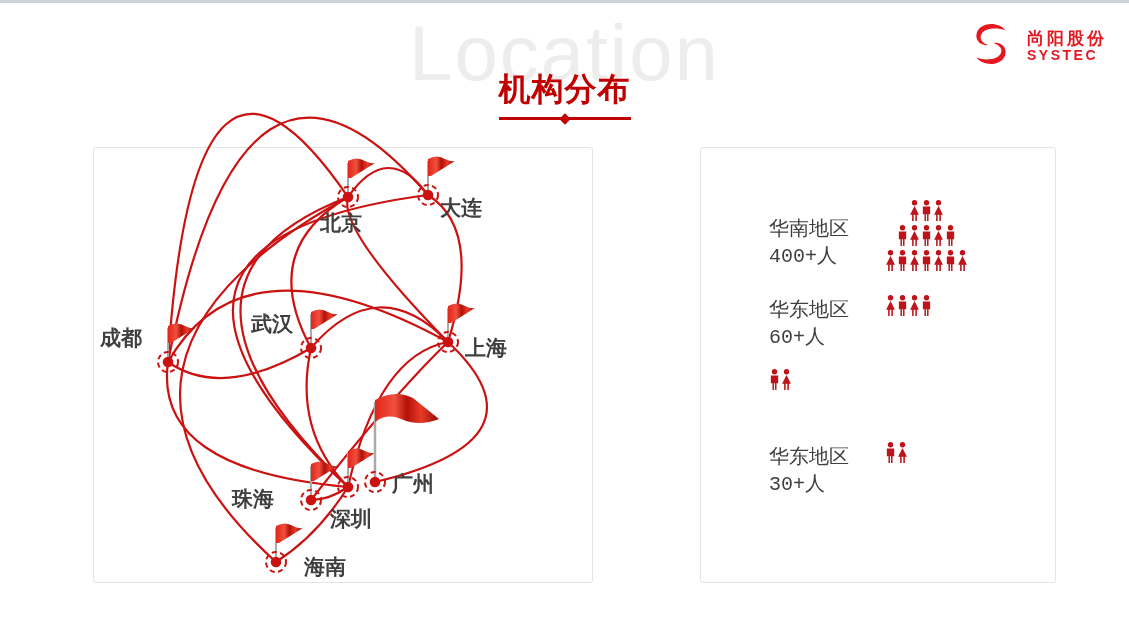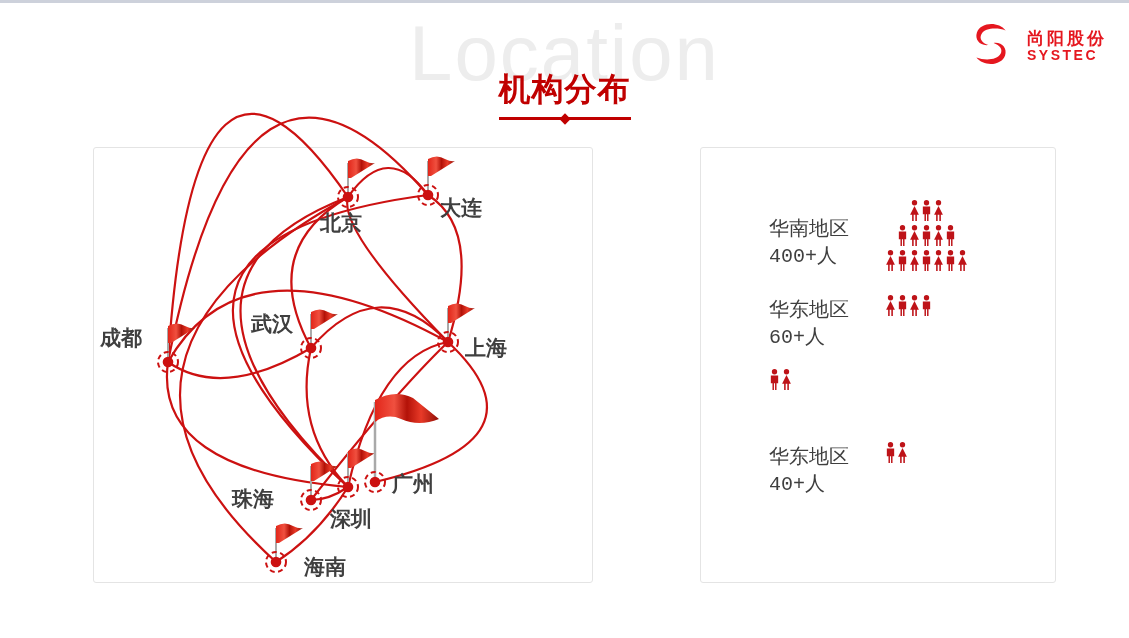--- a/index.html
+++ b/index.html
@@ -286,21 +286,21 @@
             <svg width="11" height="24" viewBox="0 0 12 24">
               <circle cx="6" cy="3" r="2.9" fill="#BE1318"></circle>
               <path d="M6,6.5 L10.8,16 H8.6 V23 H6.9 V16 H5.1 V23 H3.4 V16 H1.2 Z" fill="#BE1318"></path>
             </svg>
           </div>
         </div>
     </div>
     <div class="region-row" style="top:296px">
       <div class="region-text">
         <div>华东地区</div>
-        <div>40+人</div>
+        <div>30+人</div>
       </div>
       <div class="people-icons" style="margin-top:-3px">
           <div class="people-row">
             <svg width="11" height="24" viewBox="0 0 12 24">
               <circle cx="6" cy="3" r="2.9" fill="#BE1318"></circle>
               <path d="M2,7 H10 V15.5 H8.2 V23 H6.6 V15.5 H5.4 V23 H3.8 V15.5 H2 Z" fill="#BE1318"></path>
             </svg>
             <svg width="11" height="24" viewBox="0 0 12 24">
               <circle cx="6" cy="3" r="2.9" fill="#BE1318"></circle>
               <path d="M6,6.5 L10.8,16 H8.6 V23 H6.9 V16 H5.1 V23 H3.4 V16 H1.2 Z" fill="#BE1318"></path>

